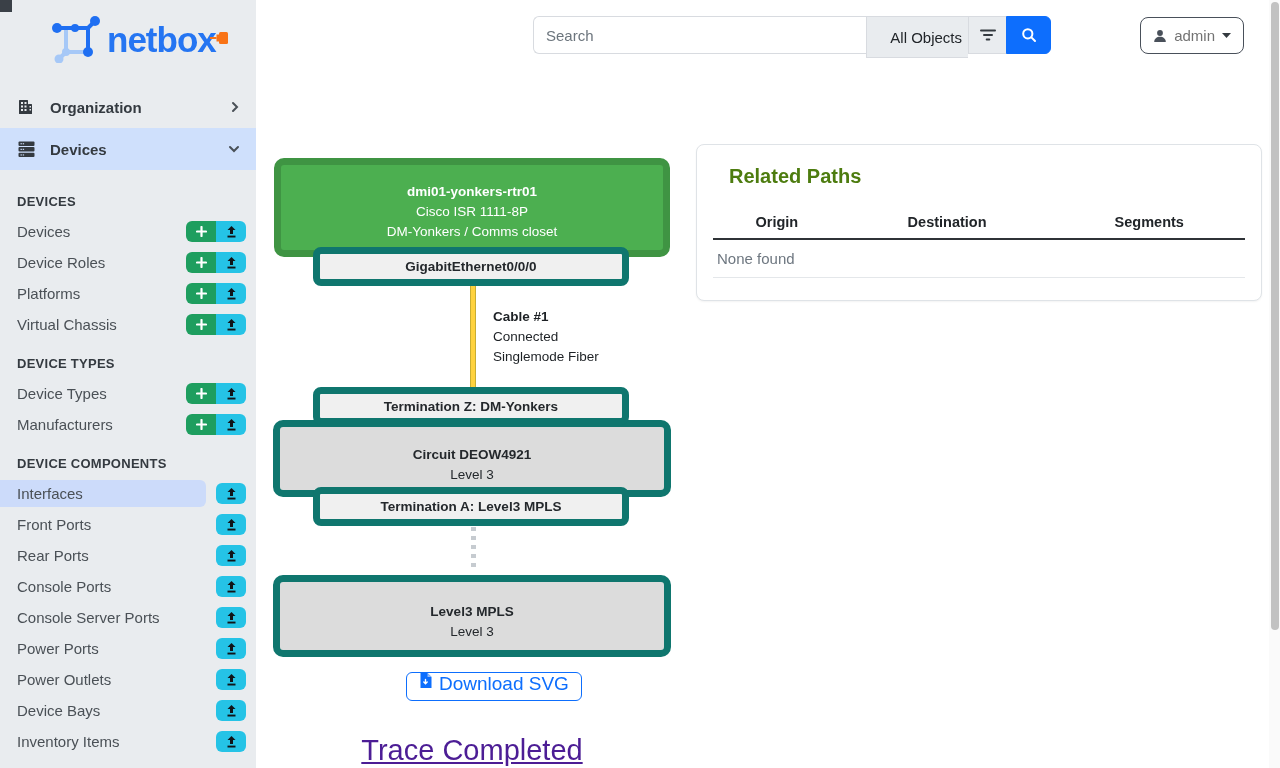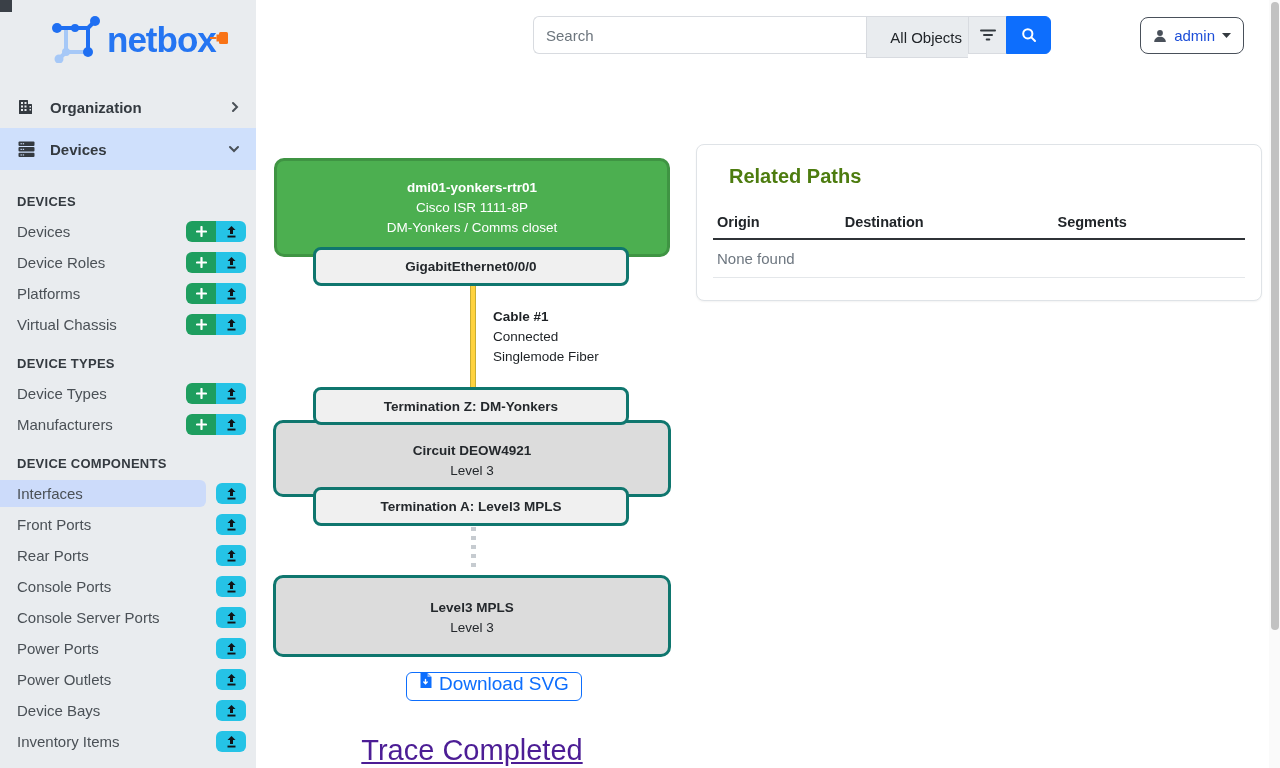--- a/index.html
+++ b/index.html
@@ -42,26 +42,26 @@
                 padding:0 12px;font-size:15px;color:#212529;outline:none;font-family:inherit;}
   .search-input::placeholder{color:#6c757d;}
   .scope-btn{width:102px;height:42px;background:#e9ecef;border:1px solid #d8dbe0;border-right:none;
              font-size:15px;color:#212529;cursor:pointer;font-family:inherit;text-align:right;}
   .filter-btn{width:38px;height:38px;background:#e9ecef;border:1px solid #d8dbe0;border-right:none;
               display:flex;align-items:center;justify-content:center;cursor:pointer;}
   .go-btn{width:45px;height:38px;background:#0d6efd;border:1px solid #0d6efd;border-radius:0 6px 6px 0;
           display:flex;align-items:center;justify-content:center;cursor:pointer;}
   .user-btn{position:absolute;right:36px;top:17px;height:37px;background:#fff;border:1px solid #49505a;
             border-radius:8px;display:flex;align-items:center;gap:7px;padding:0 12px;font-size:15px;
-            color:#1d4ed8;cursor:pointer;font-family:inherit;}
+            color:#737373;cursor:pointer;font-family:inherit;}
 
   .page-title{position:absolute;left:16px;top:70px;font-size:33px;font-weight:400;color:#3a434d;}
 
   
-  .tbox{position:absolute;border:3px solid #0f766e;text-align:center;font-size:13.5px;color:#24282c;}
+  .tbox{position:absolute;border:7px solid #0f766e;text-align:center;font-size:13.5px;color:#24282c;}
   .box-device{left:18px;top:158px;width:396px;height:99px;background:#4caf50;border-color:#3f9443;border-radius:10px;color:#fff;z-index:1;}
   .box-iface{left:57px;top:247px;width:316px;height:39px;background:#f0f0f0;border-radius:8px;z-index:2;
              display:flex;align-items:center;justify-content:center;font-weight:bold;}
   .box-termz{left:57px;top:387px;width:316px;height:38px;background:#f0f0f0;border-radius:8px;z-index:2;
              display:flex;align-items:center;justify-content:center;font-weight:bold;}
   .box-circuit{left:17px;top:420px;width:398px;height:77px;background:#dcdcdc;border-radius:10px;z-index:1;}
   .box-terma{left:57px;top:487px;width:316px;height:39px;background:#f0f0f0;border-radius:8px;z-index:2;
              display:flex;align-items:center;justify-content:center;font-weight:bold;}
   .box-endpoint{left:17px;top:567px;width:398px;height:82px;background:#dcdcdc;border-radius:10px;z-index:1;margin-top:8px;}
   .tline{position:absolute;left:0;right:0;line-height:20px;}
@@ -75,21 +75,21 @@
           background:#fff;border:1px solid #0d6efd;border-radius:6px;color:#0d6efd;font-size:19px;
           padding:0 12px;cursor:pointer;font-family:inherit;}
   .trace-status{position:absolute;left:16px;top:734px;width:400px;text-align:center;font-size:29px;
                 font-weight:500;color:#4c1d95;text-decoration:underline;}
 
   
   .card{position:absolute;left:440px;top:144px;width:566px;height:157px;background:#fff;
         border:1px solid #dfe3e7;border-radius:8px;box-shadow:0 1px 2px rgba(0,0,0,.05);padding:16px;}
   .card-title{font-size:20px;color:#4d7c0f;margin:4px 0 18px 16px;font-weight:700;}
   .rp-table{width:100%;border-collapse:collapse;table-layout:fixed;}
-  .rp-table th{text-align:left;font-size:14.5px;color:#212529;padding:8px 4px;border-bottom:2px solid #2f3337;}
+  .rp-table th{text-align:center;font-size:14.5px;color:#212529;padding:8px 4px;border-bottom:2px solid #2f3337;}
   .rp-table col.c1{width:24%;} .rp-table col.c2{width:40%;} .rp-table col.c3{width:36%;}
   .rp-empty{font-size:15px;color:#6e7780;padding:10px 4px;border-bottom:1px solid #e4e7ea;}
 
   
   .scrollbar{position:absolute;right:0;top:0;width:11px;height:768px;background:#fafafa;}
   .scroll-thumb{position:absolute;left:1.5px;top:2px;width:8px;height:628px;background:#c2c2c2;border-radius:5px;}
 </style>
 </head>
 <body>
 

